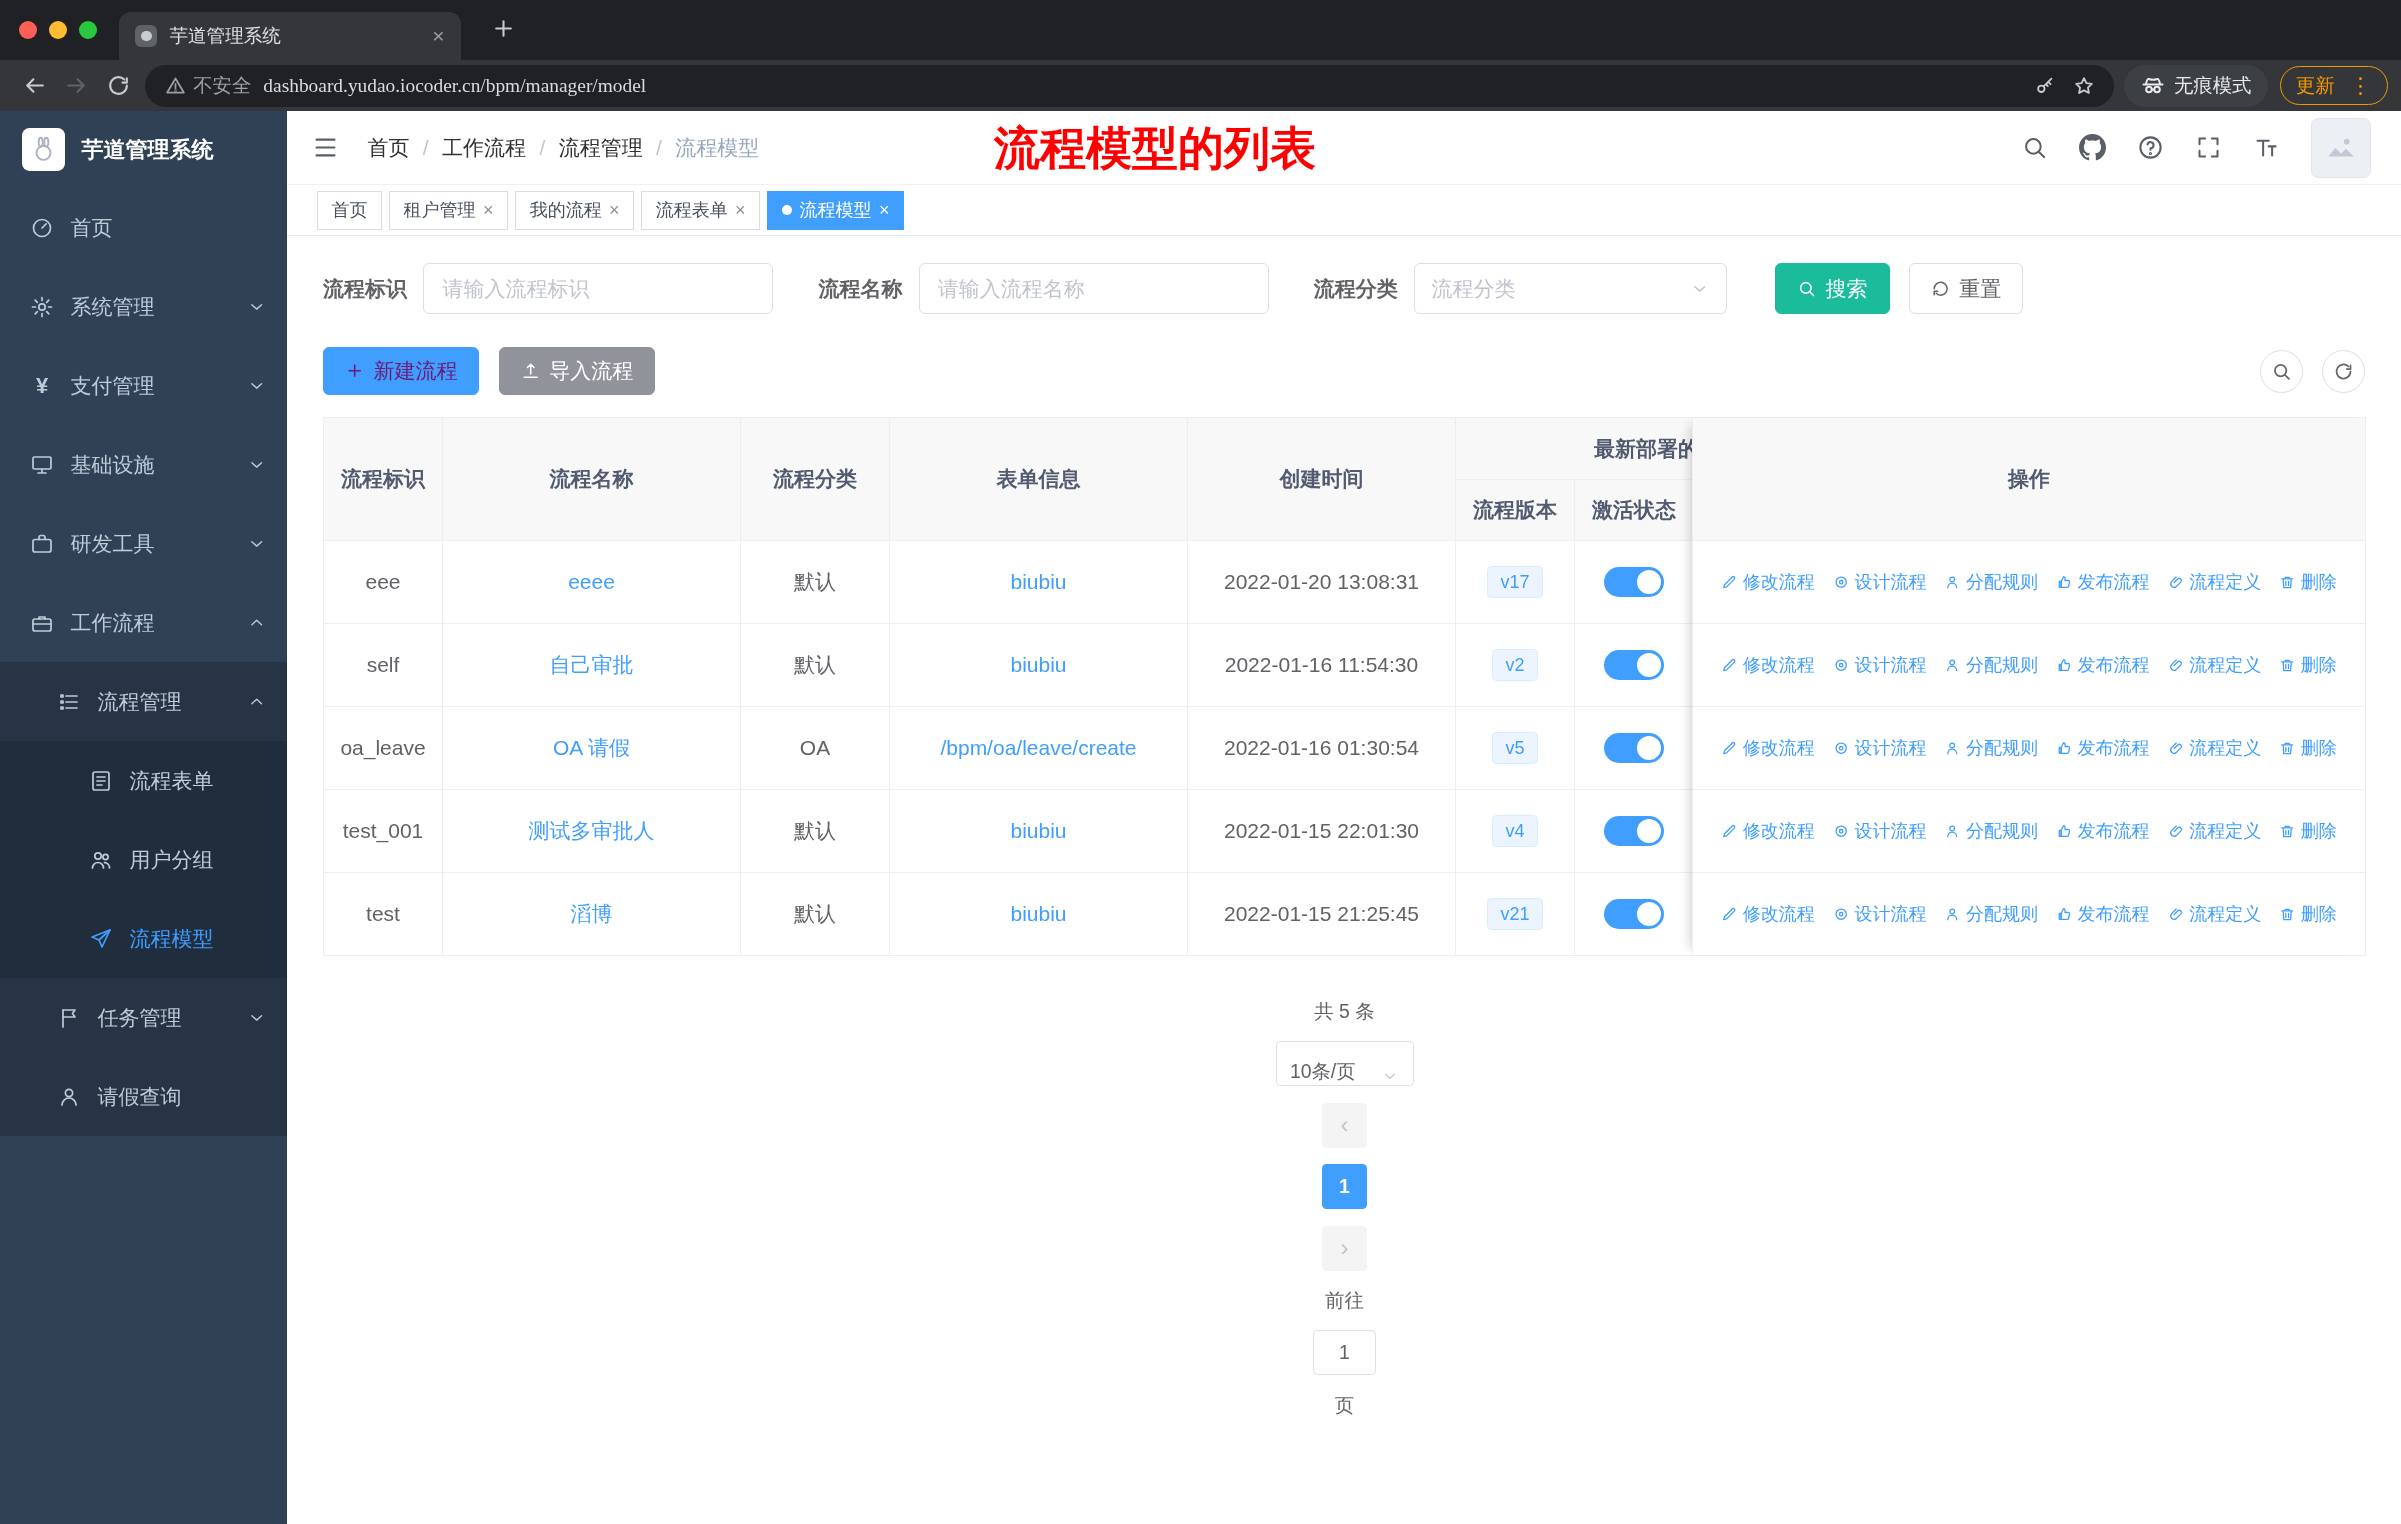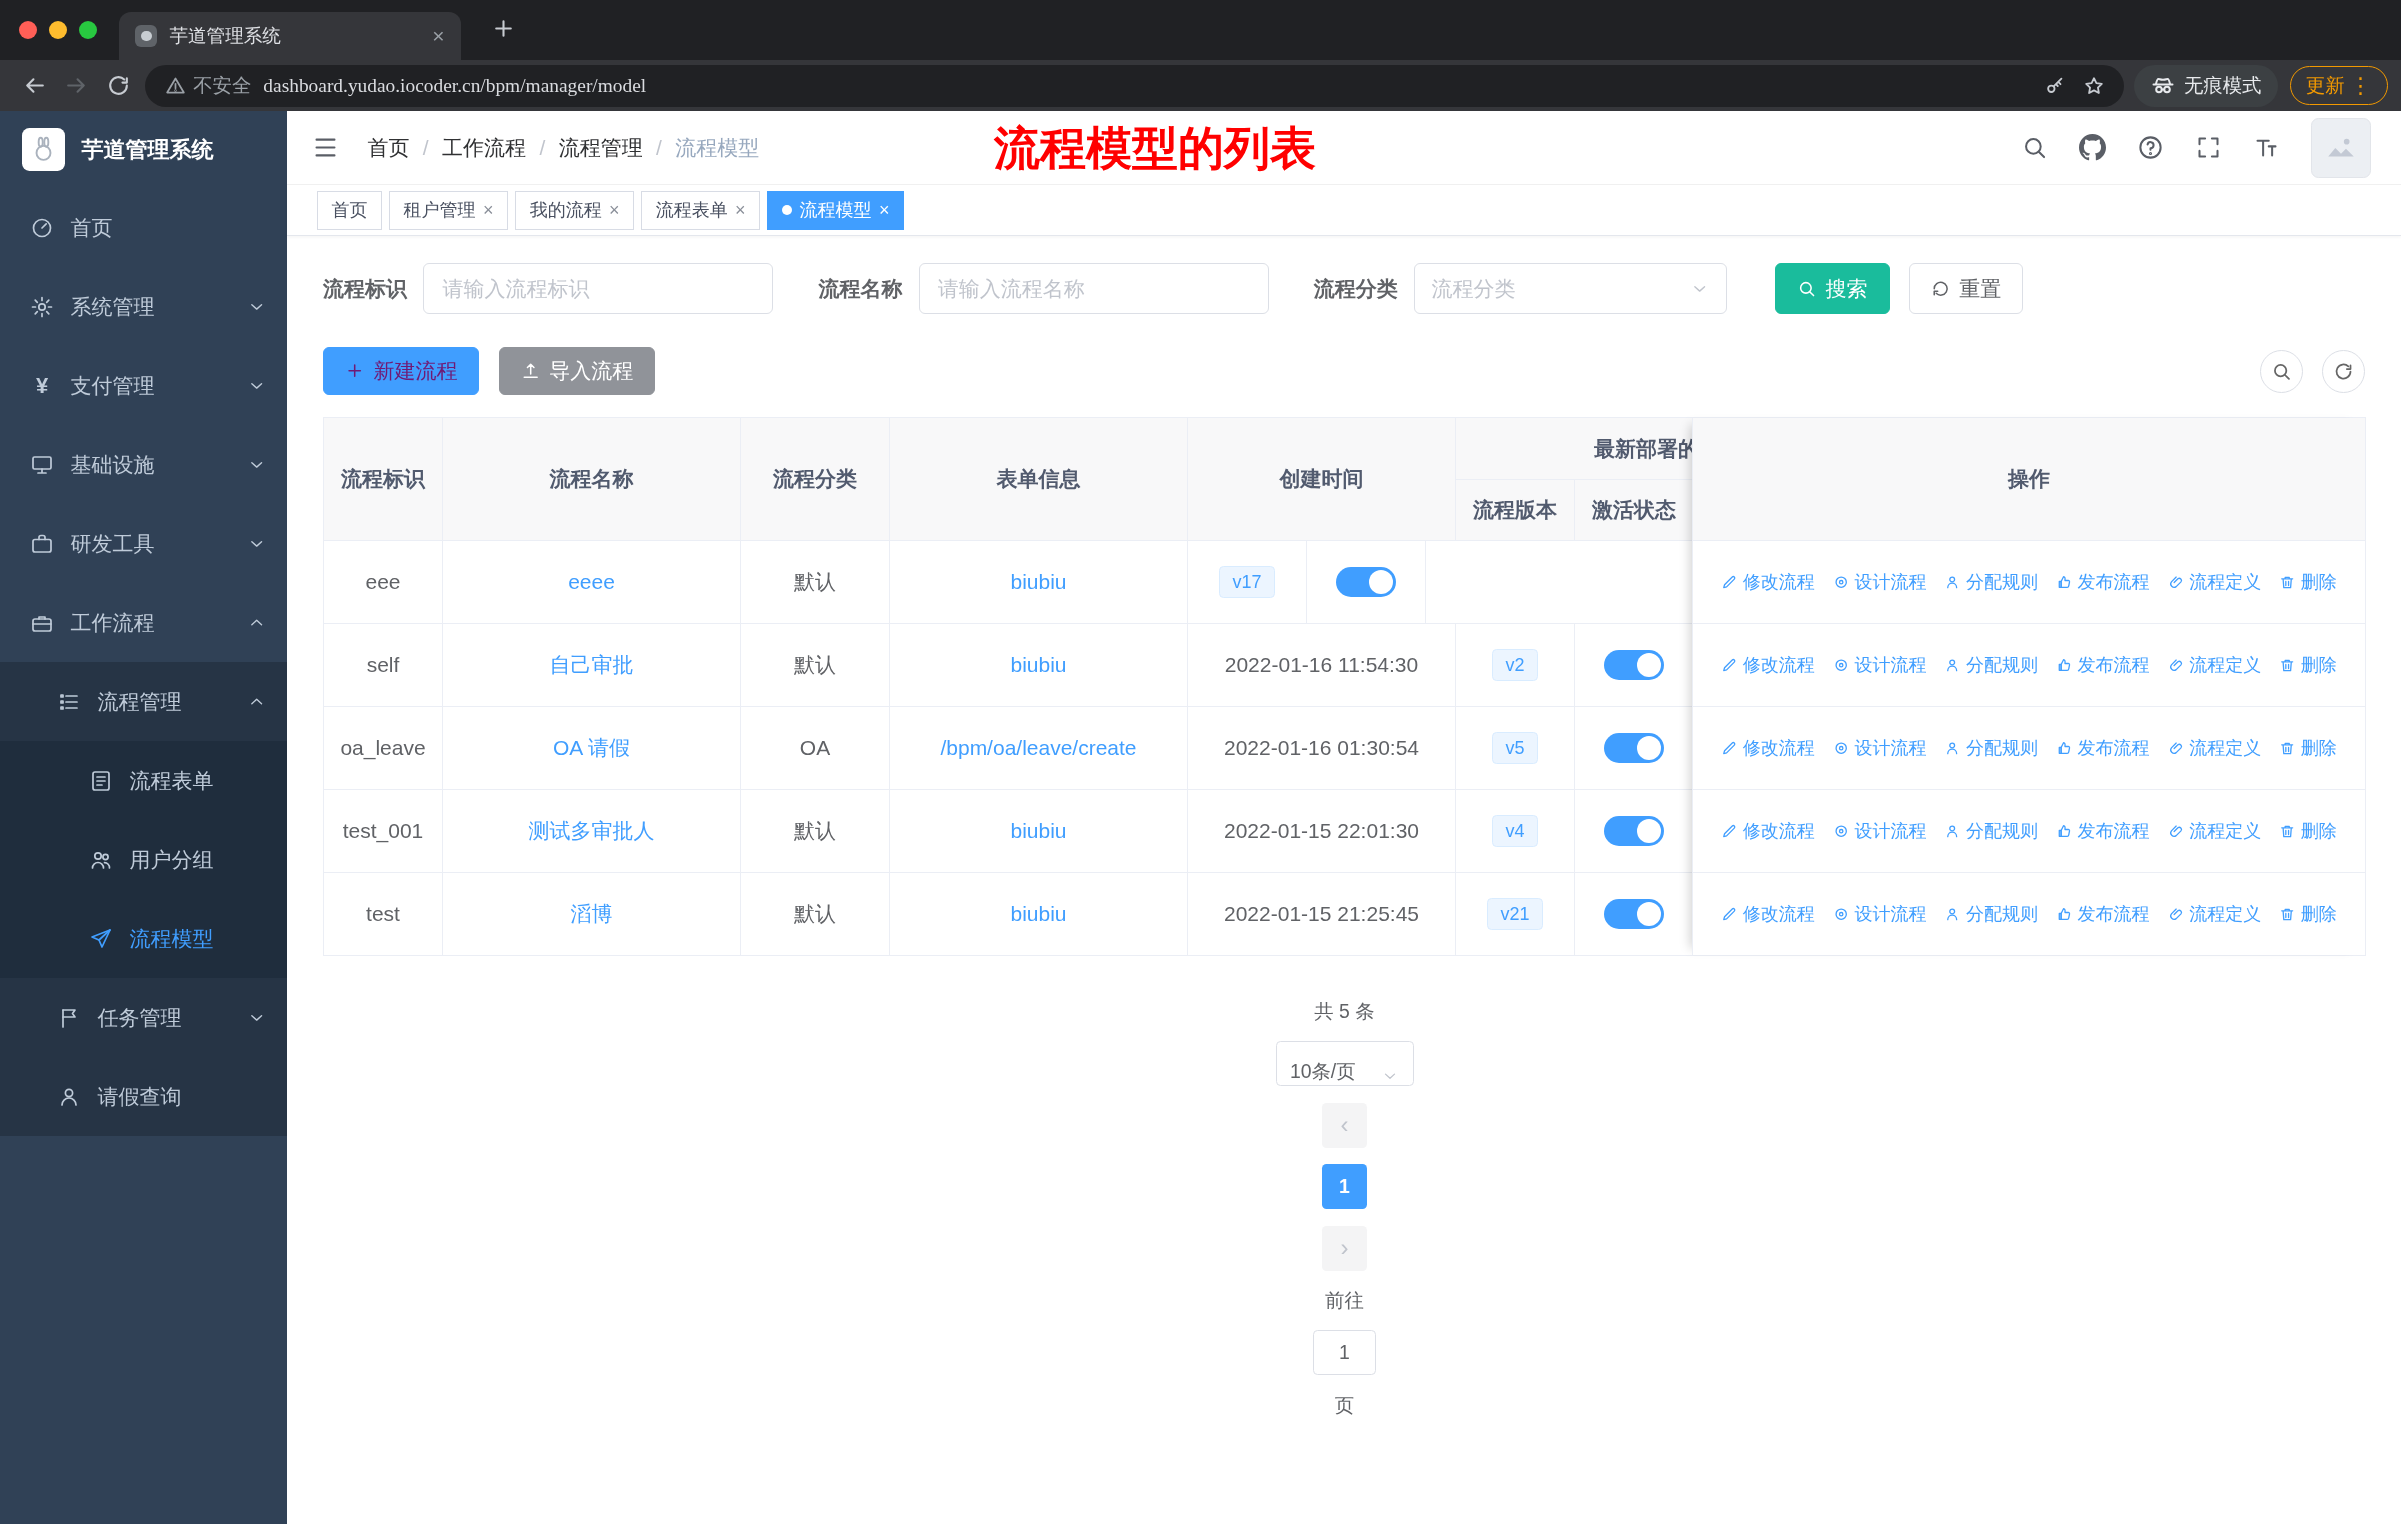--- a/index.html
+++ b/index.html
@@ -26,21 +26,21 @@
   .tab-x { color:#9aa0a6; font-size:21px; cursor:pointer; }
   .newtab { position:absolute; left:491px; top:16.4px; color:#c7cbd1; cursor:pointer; }
   .toolbar { height:51px; background:#35363a; display:flex; align-items:center; padding:0 13.4px; }
   .nav-ic { width:42px; height:42px; border-radius:50%; display:flex; align-items:center; justify-content:center; color:#c7cbd1; cursor:pointer; flex-shrink:0; }
   .nav-ic.dim { color:#5f6368; }
   .omnibox { flex:1; height:42px; background:#202124; border-radius:21px; display:flex; align-items:center; padding:0 19.4px; margin:0 10.4px 0 6px; color:#9aa0a6; font-size:19.4px; gap:12px;font-family:Liberation Serif, serif; }
   .omni-sec { display:flex; align-items:center; gap:7.4px; }
   .omni-url { color:#dadce0; flex:1; white-space:nowrap; overflow:hidden; }
   .omni-right { display:flex; align-items:center; gap:16.4px; color:#c7cbd1; }
   .incog-chip { height:42px; background:#3c4043; border-radius:21px; display:flex; align-items:center; gap:9px; padding:0 16.4px; color:#e8eaed; font-size:19.4px; flex-shrink:0; }
-  .update-pill { height:39px; border:1.5px solid #f29900; border-radius:21px; display:flex; align-items:center; gap:5px; padding:0 15px; color:#f29900; font-size:19.4px; margin-left:12px; cursor:pointer; flex-shrink:0; }
+  .update-pill { height:39px; border:1.5px solid #f29900; border-radius:21px; display:flex; align-items:center; gap:15px; padding:0 15px; color:#f29900; font-size:19.4px; margin-left:12px; cursor:pointer; flex-shrink:0; }
   .update-pill .dots { font-size:22px; letter-spacing:0; }
 
   
   .app { display:flex; height:1414px; }
   .sidebar { width:287px; background:#304156; color:#bfcbd9; flex-shrink:0; overflow:hidden; }
   .logo-row { height:77px; display:flex; align-items:center; padding-left:22px; gap:16.4px; }
   .logo-avatar { width:43px; height:43px; background:#fff; border-radius:7.4px; display:flex; align-items:center; justify-content:center; color:#aab2bd; flex-shrink:0; }
   .logo-title { color:#fff; font-size:22px; font-weight:bold; white-space:nowrap; }
   .menu-item { height:79px; display:flex; align-items:center; padding:0 21px 0 30px; gap:16.4px; font-size:21px; cursor:pointer; white-space:nowrap; }
   .menu-item .chev { margin-left:auto; width:19.4px; height:19.4px; }
@@ -479,20 +479,23 @@
               </div>
     <div class="td c2">
                 <a>eeee</a>
               </div>
     <div class="td c3">
                 <span>默认</span>
               </div>
     <div class="td c4">
                 <a>biubiu</a>
               </div>
+    <div class="td c5">
+                <span>2022-01-20 13:08:31</span>
+              </div>
     <div class="td c6">
                 <span class="badge">v17</span>
               </div>
     <div class="td c7">
                 <span class="switch">
                   <span class="knob"></span>
                 </span>
               </div>
     <div class="td c-fill"></div>
   </div>

